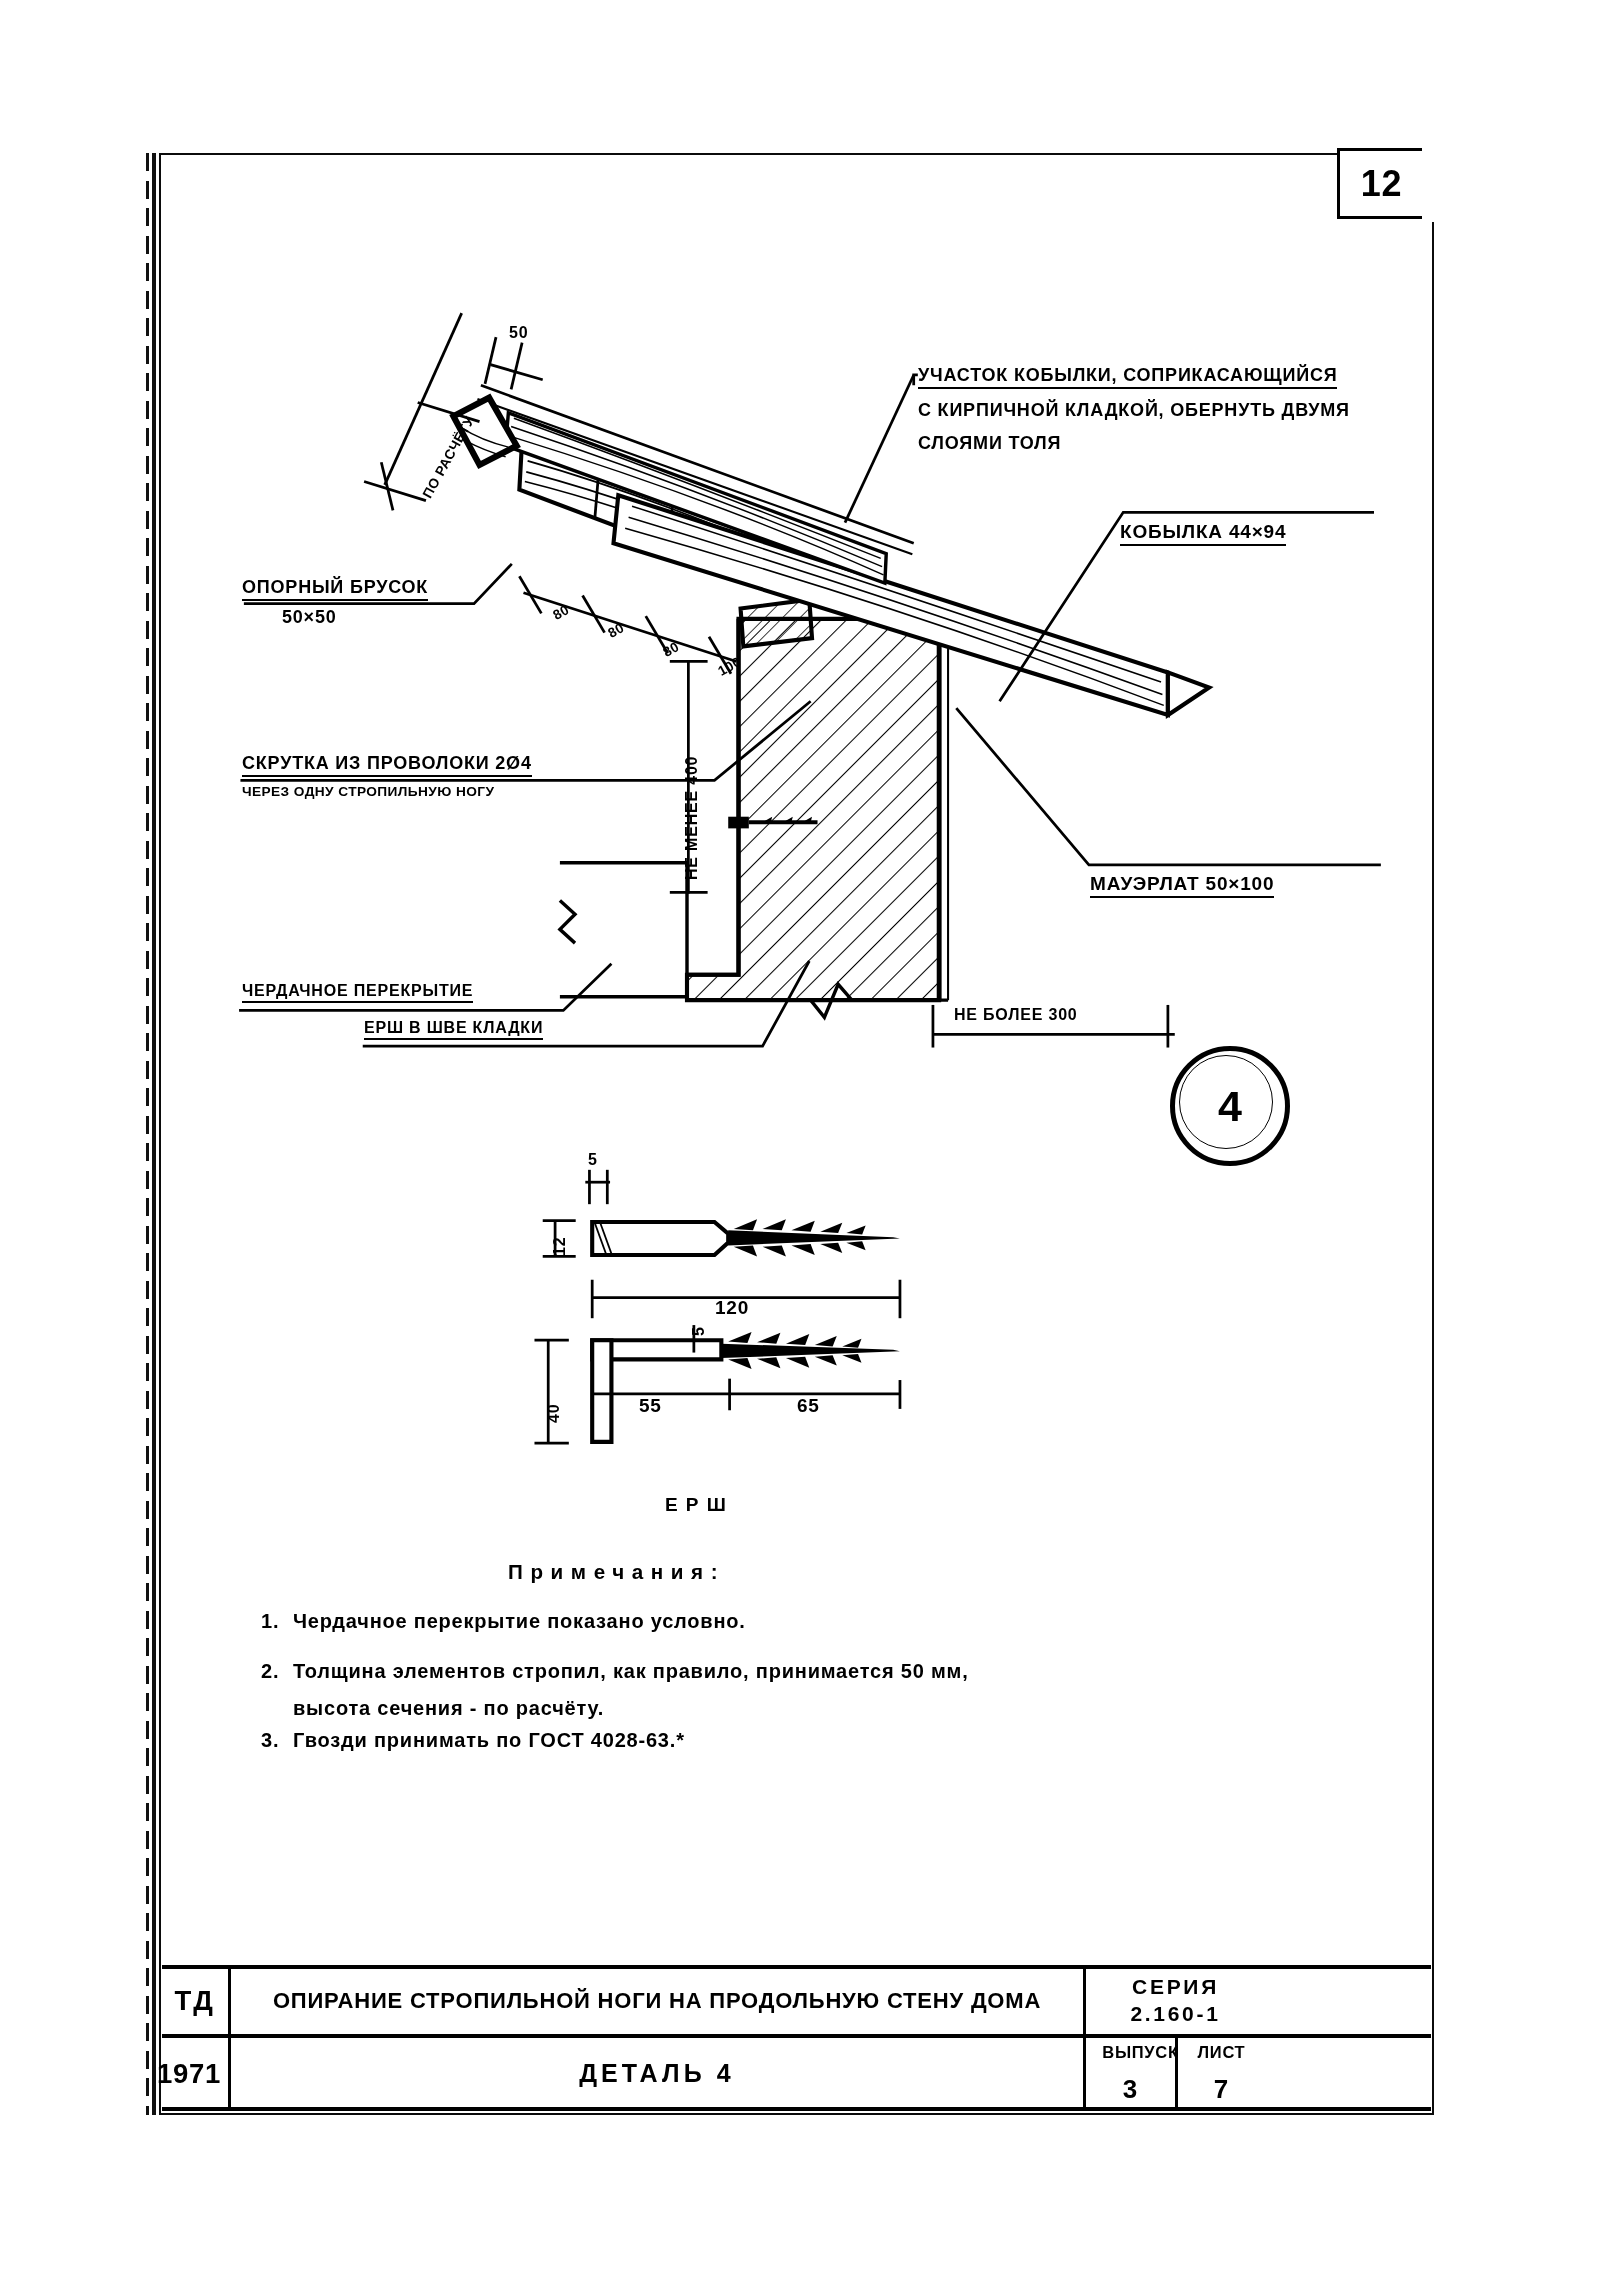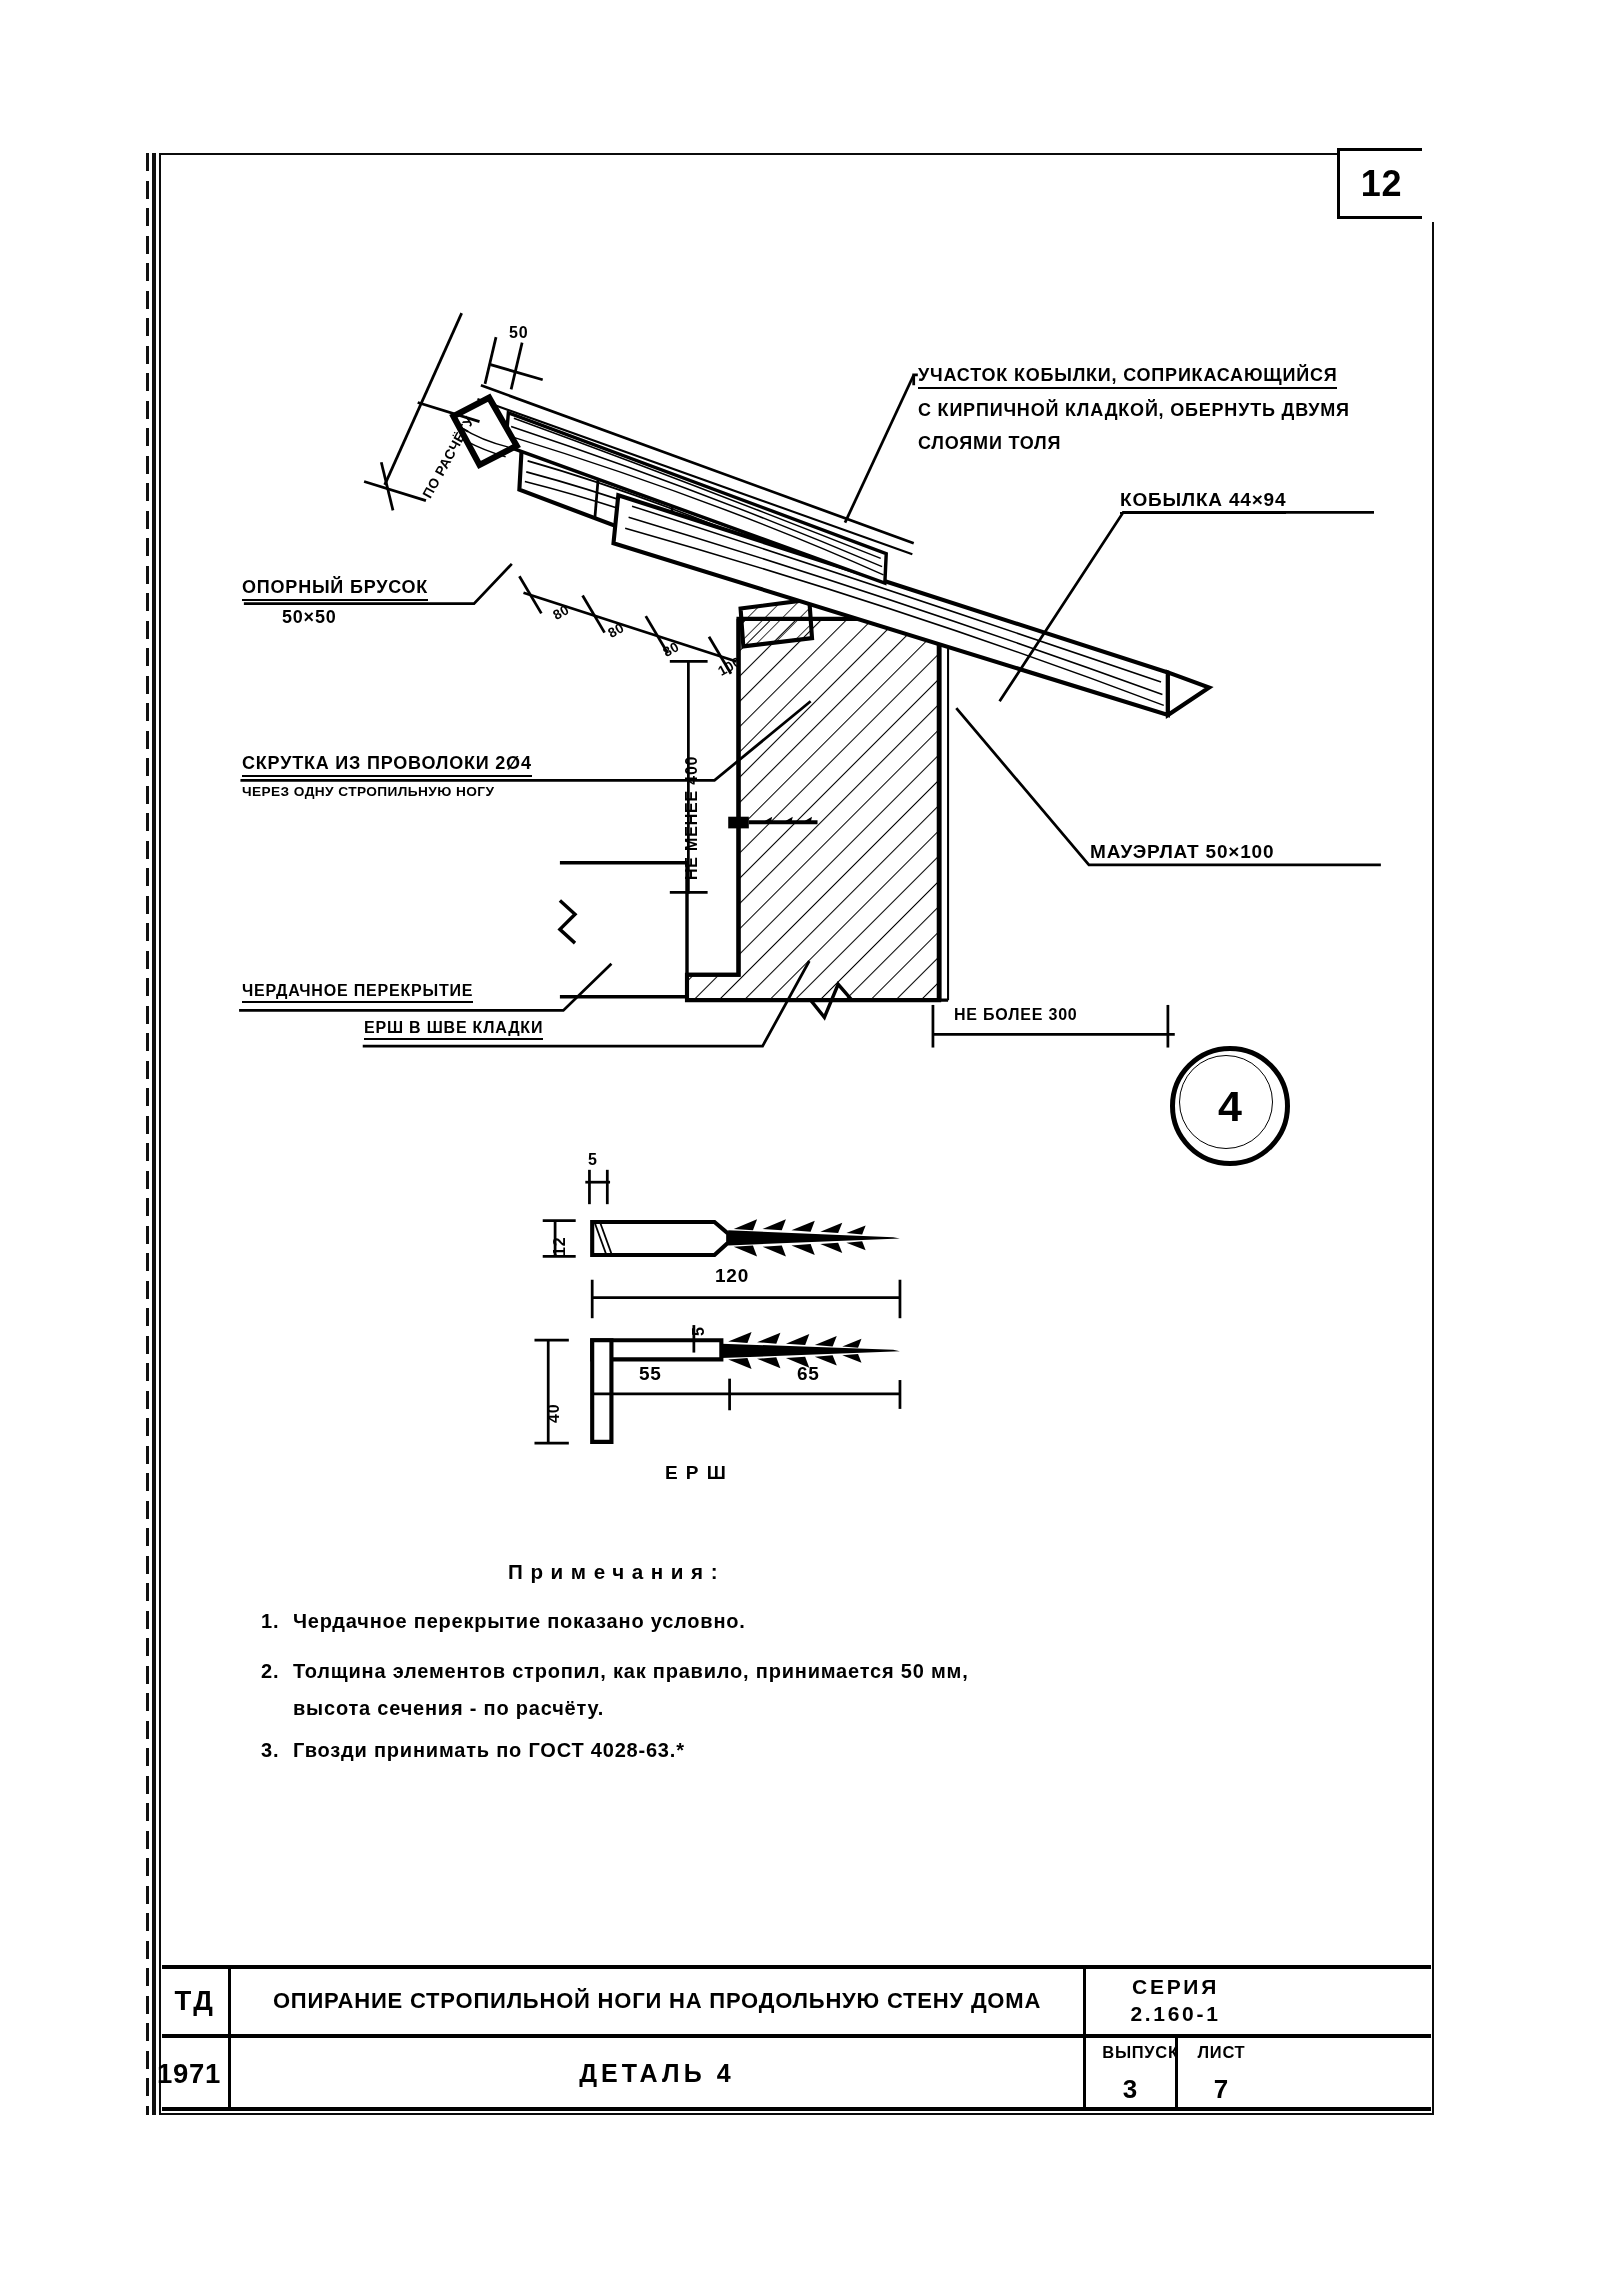--- a/index.html
+++ b/index.html
@@ -57,21 +57,21 @@
     font-size:18px;
     letter-spacing:0.8px;
     white-space:nowrap;
     color:#000;
     line-height:1.28;
     text-transform:uppercase;
   }
   .lbl.u{ border-bottom:2.1px solid #000; padding-bottom:0;}
   .lbl.sm{font-size:16px;}
   .lbl.tiny{font-size:13.7px;letter-spacing:0.4px;}
-  .lbl.mid{font-size:19px;}
+  .lbl.mid{font-size:19px;margin-top:32px;}
 
   
   svg.draw{position:absolute;left:0;top:0;width:1622px;height:2273px;pointer-events:none;}
 
   
   .notes{
     position:absolute;
     left:261px;top:1560px;
     width:996px;
   }
@@ -81,21 +81,21 @@
   }
   .note-row{
     display:flex;
     font-size:20px;font-weight:700;letter-spacing:0.8px;
     margin-bottom:20.6px;
     line-height:1.45;
     text-transform:none;
   }
   .note-num{width:32px;flex:0 0 32px;}
   .note-txt{flex:1;}
-  .note-cont{margin-left:32px;margin-top:-9.6px;margin-bottom:16px;
+  .note-cont{margin-left:32px;margin-top:-9.6px;margin-bottom:6px;
     font-size:20px;font-weight:700;letter-spacing:0.8px;text-transform:none;}
 
   
   .tb{
     position:absolute;
     left:162px;top:1965px;
     width:1269px;height:146px;
     box-sizing:border-box;
   }
   .tb-line{position:absolute;background:#000;}

